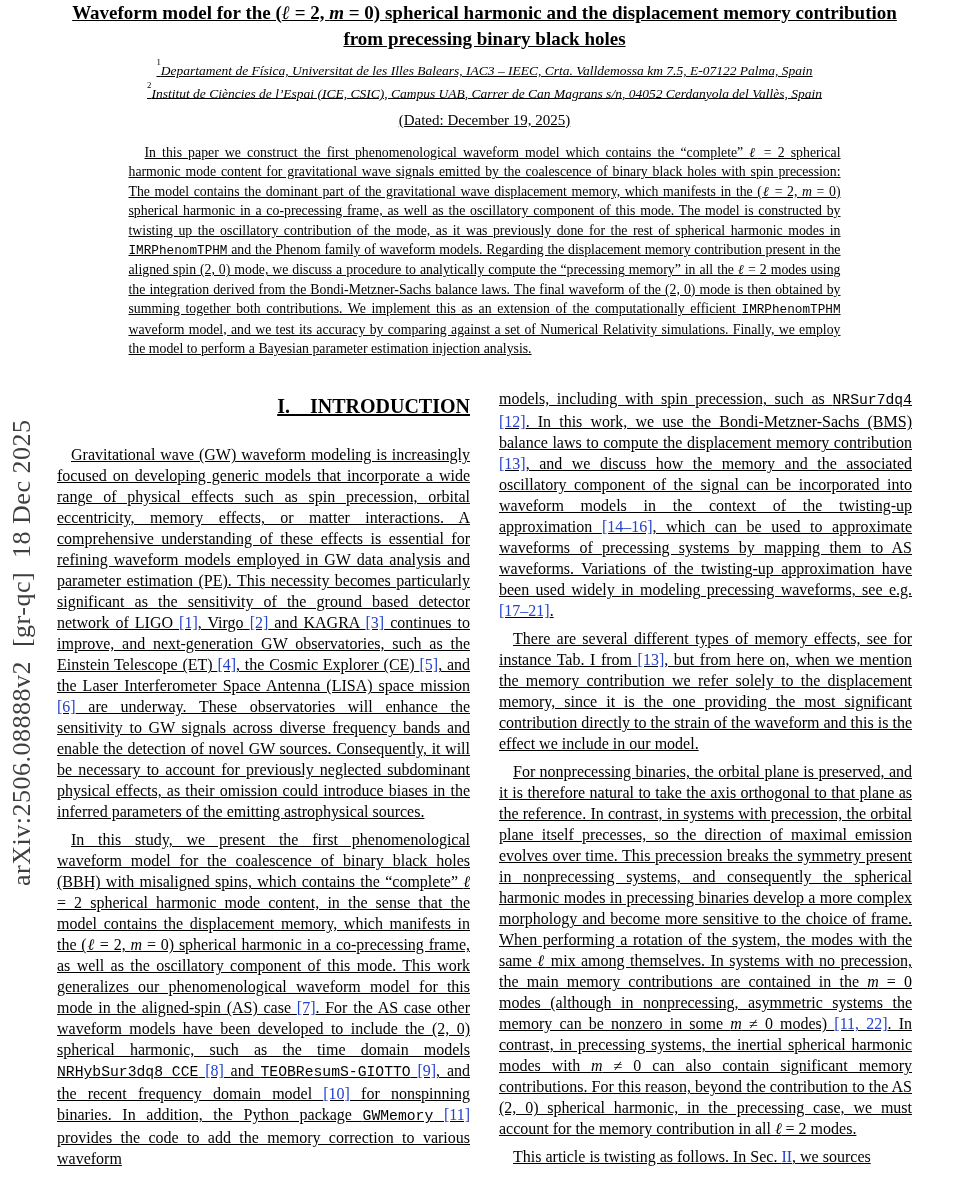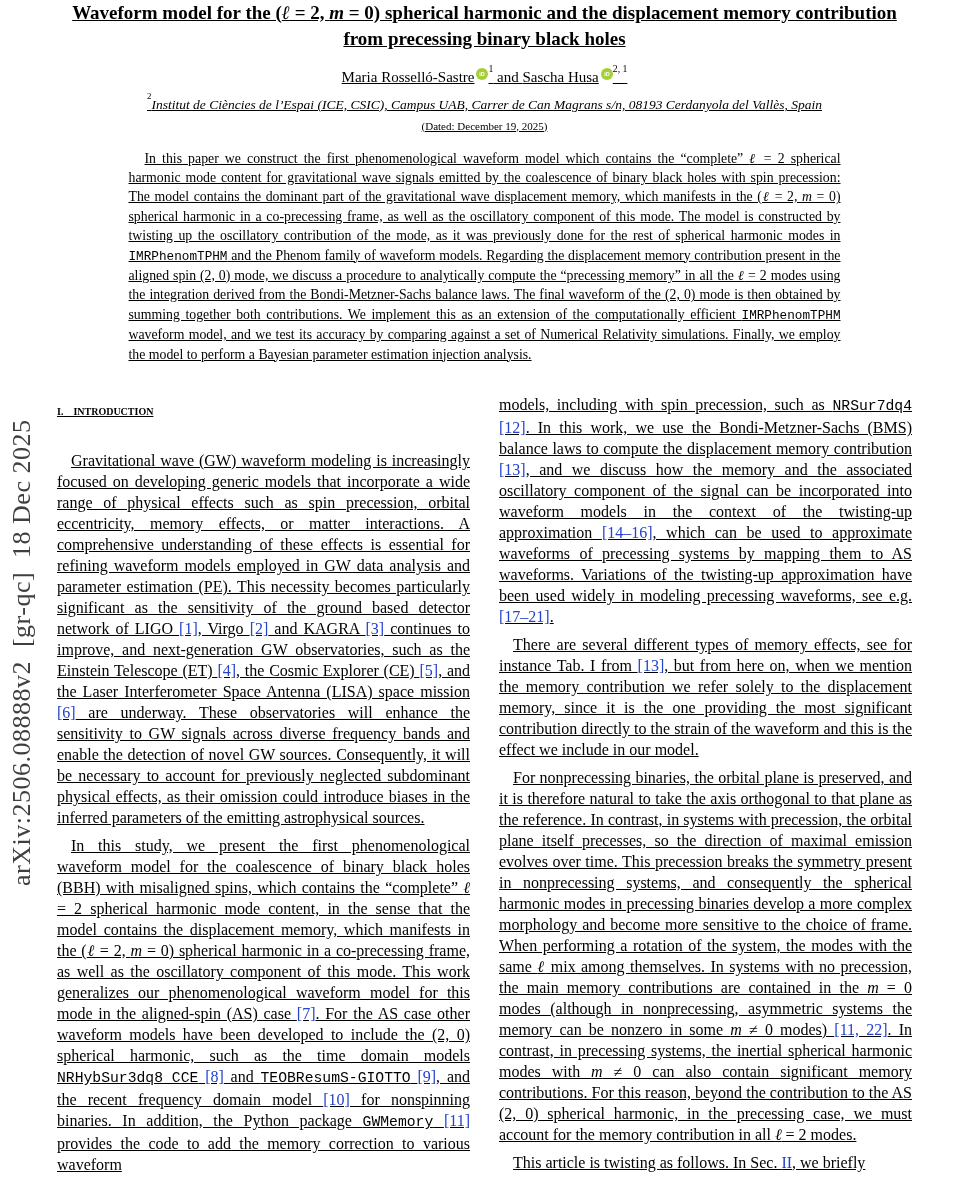--- a/index.html
+++ b/index.html
@@ -24,31 +24,31 @@
     font-size: 19px; font-weight: bold; line-height: 26px;
     width: 830px; margin: 0 auto;
   }
   .authors { margin-top: 12px; font-size: 15px; line-height: 18px; }
   .author { white-space: nowrap; }
   .orcid { display: inline-block; vertical-align: 2px; margin-left: 2px; }
   .orcid svg { display: inline-block; }
   sup.affnum { font-size: 0.65em; position: relative; top: -0.45em; }
   .affiliations { margin-top: 5px; font-size: 13.5px; line-height: 19px; }
   .affil-text { font-style: italic; }
-  .dated { margin-top: 3px; font-size: 11px; line-height: 18px; }
+  .dated { margin-top: 9px; font-size: 15px; line-height: 18px; }
   .abstract {
     width: 712px; margin: 14px auto 0 auto;
     font-size: 13.8px; line-height: 19.4px;
     text-align: justify; text-indent: 16px;
   }
   .columns { display: flex; gap: 29px; margin-top: 30px; }
   .column { width: 413px; }
   .section-heading {
-    text-align: left; font-weight: bold;
-    font-size: 10px; line-height: 20px;
+    text-align: right; font-weight: bold;
+    font-size: 20px; line-height: 20px;
     margin: 8px 0 28px 0;
   }
   .para {
     font-size: 16px; line-height: 21px;
     text-align: justify; text-indent: 14px;
     margin: 0 0 7px 0;
   }
   .para.noindent { text-indent: 0; }
   .seg-i { font-style: italic; }
   .seg-c { font-family: "Liberation Mono", monospace; font-size: 0.92em; margin-top: 24px; }
@@ -57,44 +57,38 @@
 </head>
 <body>
 
 <div class="arxiv-stamp">arXiv:2506.08888v2  [gr-qc]  18 Dec 2025</div>
 
 <div class="content">
 
   <div class="title-block">
     <h1 class="paper-title"><span class="seg-t">Waveform model for the (</span><span class="seg-i">ℓ</span><span class="seg-t"> = 2, </span><span class="seg-i">m</span><span class="seg-t"> = 0) spherical harmonic and the displacement memory contribution from precessing binary black holes</span></h1>
 
-    <div class="authors"><span class="author"><span>Maria Rosselló-Sastre</span><span class="orcid"><svg width="12" height="12" viewBox="0 0 24 24" aria-hidden="true">
-              <circle cx="12" cy="12" r="12" fill="#A6CE39"></circle>
-              <text x="12" y="16.5" font-size="11" fill="#ffffff" text-anchor="middle" font-family="sans-serif" font-weight="bold">iD</text>
-            </svg></span><sup class="affnum">1</sup></span><span> and </span><span class="author"><span>Sascha Husa</span><span class="orcid"><svg width="12" height="12" viewBox="0 0 24 24" aria-hidden="true">
-              <circle cx="12" cy="12" r="12" fill="#A6CE39"></circle>
-              <text x="12" y="16.5" font-size="11" fill="#ffffff" text-anchor="middle" font-family="sans-serif" font-weight="bold">iD</text>
-            </svg></span><sup class="affnum">2, 1</sup></span></div>
 
     <div class="affiliations">
-      <div class="affil"><sup class="affnum">2</sup><span class="affil-text">Institut de Ciències de l’Espai (ICE, CSIC), Campus UAB, Carrer de Can Magrans s/n, 08193 Cerdanyola del Vallès, Spain</span></div>
+      <div class="affil"><sup class="affnum">1</sup><span class="affil-text">Departament de Física, Universitat de les Illes Balears, IAC3 – IEEC, Crta. Valldemossa km 7.5, E-07122 Palma, Spain</span></div>
+      <div class="affil"><sup class="affnum">2</sup><span class="affil-text">Institut de Ciències de l’Espai (ICE, CSIC), Campus UAB, Carrer de Can Magrans s/n, 04052 Cerdanyola del Vallès, Spain</span></div>
     </div>
 
     <div class="dated">(Dated: December 19, 2025)</div>
   </div>
 
   <p class="abstract"><span class="seg-t">In this paper we construct the first phenomenological waveform model which contains the “complete” </span><span class="seg-i">ℓ</span><span class="seg-t"> = 2 spherical harmonic mode content for gravitational wave signals emitted by the coalescence of binary black holes with spin precession: The model contains the dominant part of the gravitational wave displacement memory, which manifests in the (</span><span class="seg-i">ℓ</span><span class="seg-t"> = 2, </span><span class="seg-i">m</span><span class="seg-t"> = 0) spherical harmonic in a co-precessing frame, as well as the oscillatory component of this mode. The model is constructed by twisting up the oscillatory contribution of the mode, as it was previously done for the rest of spherical harmonic modes in </span><span class="seg-c">IMRPhenomTPHM</span><span class="seg-t"> and the Phenom family of waveform models. Regarding the displacement memory contribution present in the aligned spin (2, 0) mode, we discuss a procedure to analytically compute the “precessing memory” in all the </span><span class="seg-i">ℓ</span><span class="seg-t"> = 2 modes using the integration derived from the Bondi-Metzner-Sachs balance laws. The final waveform of the (2, 0) mode is then obtained by summing together both contributions. We implement this as an extension of the computationally efficient </span><span class="seg-c">IMRPhenomTPHM</span><span class="seg-t"> waveform model, and we test its accuracy by comparing against a set of Numerical Relativity simulations. Finally, we employ the model to perform a Bayesian parameter estimation injection analysis.</span></p>
 
   <div class="columns">
     <div class="column">
         <div class="section-heading">I. INTRODUCTION</div>
         <p class="para"><span class="seg-t">Gravitational wave (GW) waveform modeling is increasingly focused on developing generic models that incorporate a wide range of physical effects such as spin precession, orbital eccentricity, memory effects, or matter interactions. A comprehensive understanding of these effects is essential for refining waveform models employed in GW data analysis and parameter estimation (PE). This necessity becomes particularly significant as the sensitivity of the ground based detector network of LIGO </span><a class="seg-r" href="#">[1]</a><span class="seg-t">, Virgo </span><a class="seg-r" href="#">[2]</a><span class="seg-t"> and KAGRA </span><a class="seg-r" href="#">[3]</a><span class="seg-t"> continues to improve, and next-generation GW observatories, such as the Einstein Telescope (ET) </span><a class="seg-r" href="#">[4]</a><span class="seg-t">, the Cosmic Explorer (CE) </span><a class="seg-r" href="#">[5]</a><span class="seg-t">, and the Laser Interferometer Space Antenna (LISA) space mission </span><a class="seg-r" href="#">[6]</a><span class="seg-t"> are underway. These observatories will enhance the sensitivity to GW signals across diverse frequency bands and enable the detection of novel GW sources. Consequently, it will be necessary to account for previously neglected subdominant physical effects, as their omission could introduce biases in the inferred parameters of the emitting astrophysical sources.</span></p>
         <p class="para"><span class="seg-t">In this study, we present the first phenomenological waveform model for the coalescence of binary black holes (BBH) with misaligned spins, which contains the “complete” </span><span class="seg-i">ℓ</span><span class="seg-t"> = 2 spherical harmonic mode content, in the sense that the model contains the displacement memory, which manifests in the (</span><span class="seg-i">ℓ</span><span class="seg-t"> = 2, </span><span class="seg-i">m</span><span class="seg-t"> = 0) spherical harmonic in a co-precessing frame, as well as the oscillatory component of this mode. This work generalizes our phenomenological waveform model for this mode in the aligned-spin (AS) case </span><a class="seg-r" href="#">[7]</a><span class="seg-t">. For the AS case other waveform models have been developed to include the (2, 0) spherical harmonic, such as the time domain models </span><span class="seg-c">NRHybSur3dq8_CCE</span><span class="seg-t"> </span><a class="seg-r" href="#">[8]</a><span class="seg-t"> and </span><span class="seg-c">TEOBResumS-GIOTTO</span><span class="seg-t"> </span><a class="seg-r" href="#">[9]</a><span class="seg-t">, and the recent frequency domain model </span><a class="seg-r" href="#">[10]</a><span class="seg-t"> for nonspinning binaries. In addition, the Python package </span><span class="seg-c">GWMemory</span><span class="seg-t"> </span><a class="seg-r" href="#">[11]</a><span class="seg-t"> provides the code to add the memory correction to various waveform</span></p>
       </div>
     <div class="column">
         <p class="para noindent"><span class="seg-t">models, including with spin precession, such as </span><span class="seg-c">NRSur7dq4</span><span class="seg-t"> </span><a class="seg-r" href="#">[12]</a><span class="seg-t">. In this work, we use the Bondi-Metzner-Sachs (BMS) balance laws to compute the displacement memory contribution </span><a class="seg-r" href="#">[13]</a><span class="seg-t">, and we discuss how the memory and the associated oscillatory component of the signal can be incorporated into waveform models in the context of the twisting-up approximation </span><a class="seg-r" href="#">[14–16]</a><span class="seg-t">, which can be used to approximate waveforms of precessing systems by mapping them to AS waveforms. Variations of the twisting-up approximation have been used widely in modeling precessing waveforms, see e.g. </span><a class="seg-r" href="#">[17–21]</a><span class="seg-t">.</span></p>
         <p class="para"><span class="seg-t">There are several different types of memory effects, see for instance Tab. I from </span><a class="seg-r" href="#">[13]</a><span class="seg-t">, but from here on, when we mention the memory contribution we refer solely to the displacement memory, since it is the one providing the most significant contribution directly to the strain of the waveform and this is the effect we include in our model.</span></p>
         <p class="para"><span class="seg-t">For nonprecessing binaries, the orbital plane is preserved, and it is therefore natural to take the axis orthogonal to that plane as the reference. In contrast, in systems with precession, the orbital plane itself precesses, so the direction of maximal emission evolves over time. This precession breaks the symmetry present in nonprecessing systems, and consequently the spherical harmonic modes in precessing binaries develop a more complex morphology and become more sensitive to the choice of frame. When performing a rotation of the system, the modes with the same </span><span class="seg-i">ℓ</span><span class="seg-t"> mix among themselves. In systems with no precession, the main memory contributions are contained in the </span><span class="seg-i">m</span><span class="seg-t"> = 0 modes (although in nonprecessing, asymmetric systems the memory can be nonzero in some </span><span class="seg-i">m</span><span class="seg-t"> ≠ 0 modes) </span><a class="seg-r" href="#">[11, 22]</a><span class="seg-t">. In contrast, in precessing systems, the inertial spherical harmonic modes with </span><span class="seg-i">m</span><span class="seg-t"> ≠ 0 can also contain significant memory contributions. For this reason, beyond the contribution to the AS (2, 0) spherical harmonic, in the precessing case, we must account for the memory contribution in all </span><span class="seg-i">ℓ</span><span class="seg-t"> = 2 modes.</span></p>
-        <p class="para"><span class="seg-t">This article is twisting as follows. In Sec. </span><a class="seg-l" href="#">II</a><span class="seg-t">, we briefly</span></p>
+        <p class="para"><span class="seg-t">This article is twisting as follows. In Sec. </span><a class="seg-l" href="#">II</a><span class="seg-t">, we sources</span></p>
       </div>
   </div>
 
 </div>
 
 </body></html>

